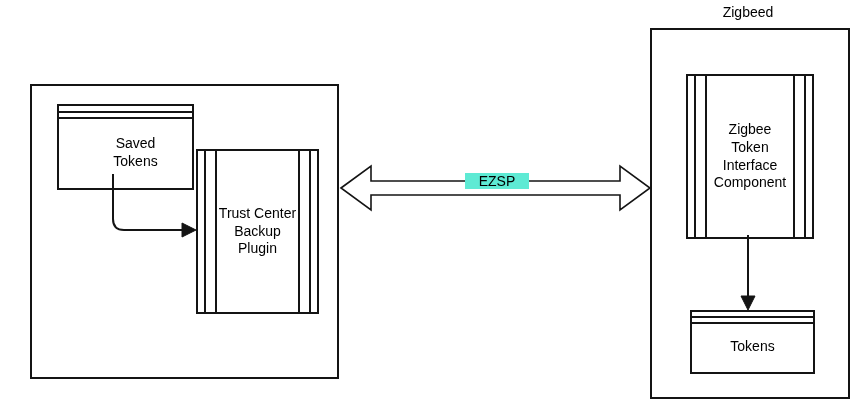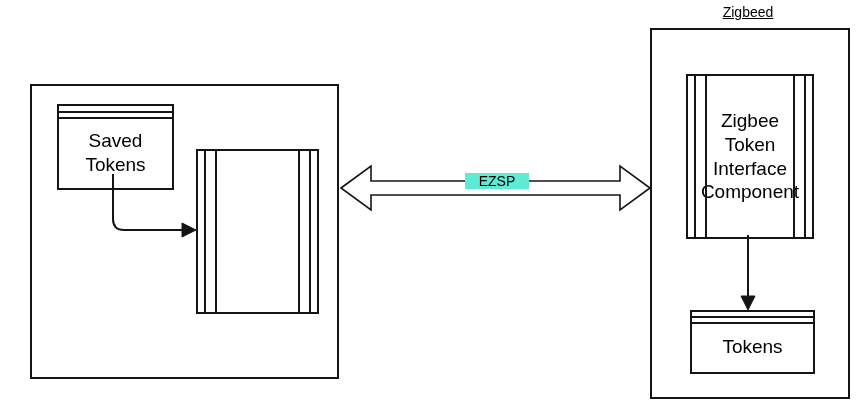--- a/index.html
+++ b/index.html
@@ -14,34 +14,33 @@
     width: 859px; height: 402px;
     background: #ffffff;
     overflow: hidden;
   }
   .ext-label {
     position: absolute;
     font-size: 14px;
     text-align: center;
     line-height: 1.2;
     color: #000000;
-    text-decoration: underline;
   }
   .node {
     position: absolute;
     border: 2px solid #141414;
     background: #ffffff;
     display: flex;
     align-items: center;
     justify-content: center;
   }
   .node-text {
     white-space: pre-line;
     text-align: center;
-    font-size: 19px;
+    font-size: 14px;
     line-height: 1.26;
     color: #000000;
   }
   .hline {
     position: absolute;
     left: 0; right: 0;
     height: 0;
     border-top: 2px solid #141414;
   }
   .vbar {
@@ -68,30 +67,33 @@
   }
 </style>
 </head>
 <body>
 
 <div class="canvas">
 
 
   <div class="node" style="left:30px; top:84px; width:305px; height:291px;"></div>
 
-  <div class="node" style="left:57px; top:104px; width:113px; height:70px; padding-top:12px;">
+  <div class="node" style="left:57px; top:104px; width:113px; height:70px; padding-top:12px;padding-left:20px;">
     <div class="hline" style="top:5px;"></div>
     <div class="hline" style="top:11px;"></div>
     <div class="node-text">Saved
 Tokens</div>
   </div>
 
   <div class="node" style="left:196px; top:149px; width:119px; height:161px;">
     <div class="vbar" style="left:6px;"></div>
     <div class="vbar" style="right:6px;"></div>
+    <div class="node-text">Trust Center
+Backup
+Plugin</div>
   </div>
 
   <div class="ext-label" style="left:650px; top:4px; width:196px;">Zigbeed</div>
 
   <div class="node" style="left:650px; top:28px; width:196px; height:367px;"></div>
 
   <div class="node" style="left:686px; top:74px; width:124px; height:161px;">
     <div class="vbar" style="left:6px;"></div>
     <div class="vbar" style="right:6px;"></div>
     <div class="node-text">Zigbee

